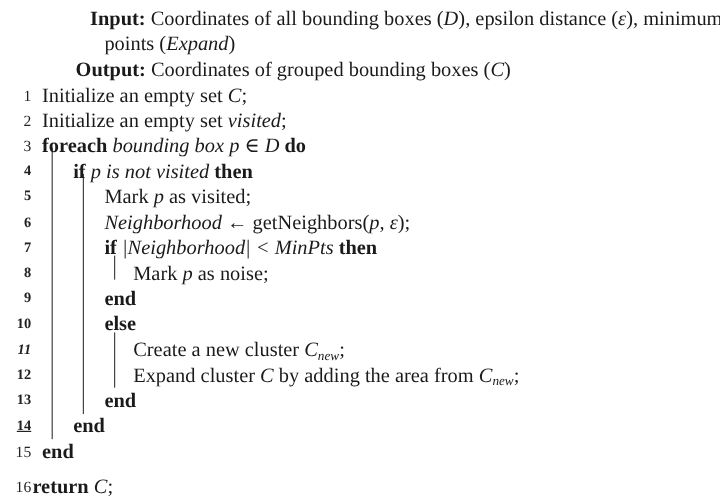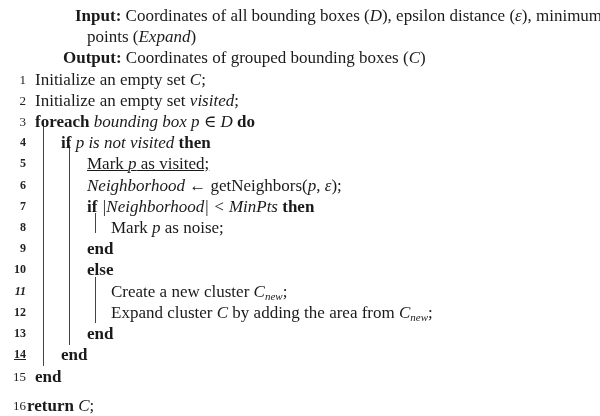--- a/index.html
+++ b/index.html
@@ -55,21 +55,21 @@
   <span class="txt" style="left:35px;"><b>foreach</b> <i>bounding box p ∈ D</i> <b>do</b></span>
 </div>
 
 <div class="ln" style="top:132px;">
   <span class="num" style="left:4px;">4</span>
   <span class="txt" style="left:61px;"><b>if</b> <i>p is not visited</i> <b>then</b></span>
 </div>
 
 <div class="ln" style="top:153px;">
   <span class="num" style="left:4px;">5</span>
-  <span class="txt" style="left:87px;text-decoration:underline;"><span>Mark </span><i>p</i><span> as visited;</span></span>
+  <span class="txt" style="left:87px;"><span>Mark </span><i>p</i><span> as visited;</span></span>
 </div>
 
 <div class="ln" style="top:175px;">
   <span class="num" style="left:4px;">6</span>
   <span class="txt" style="left:87px;"><i>Neighborhood</i><span> ← getNeighbors(</span><i>p</i><span>, </span><i>ε</i><span>);</span></span>
 </div>
 
 <div class="ln" style="top:196px;">
   <span class="num" style="left:4px;">7</span>
   <span class="txt" style="left:87px;"><b>if</b> <i>|Neighborhood| &lt; MinPts</i> <b>then</b></span>

